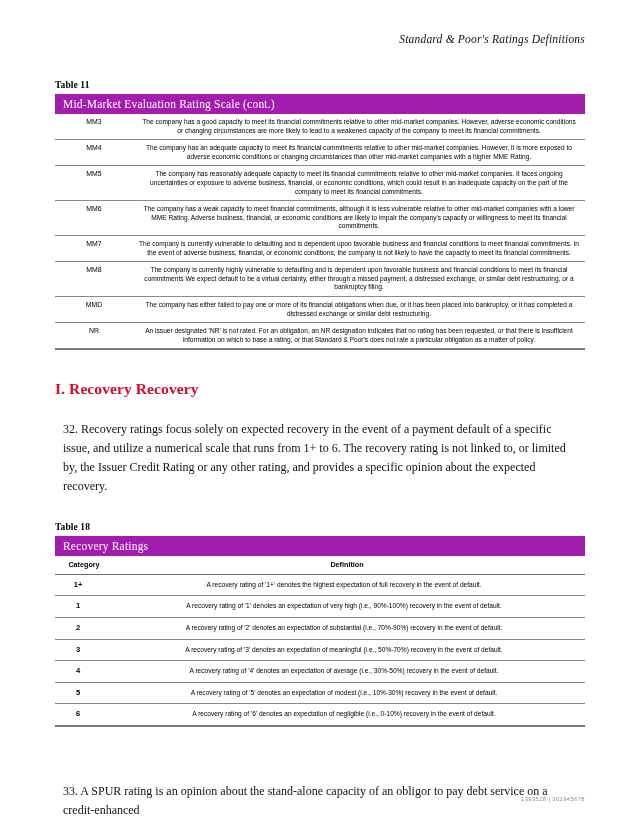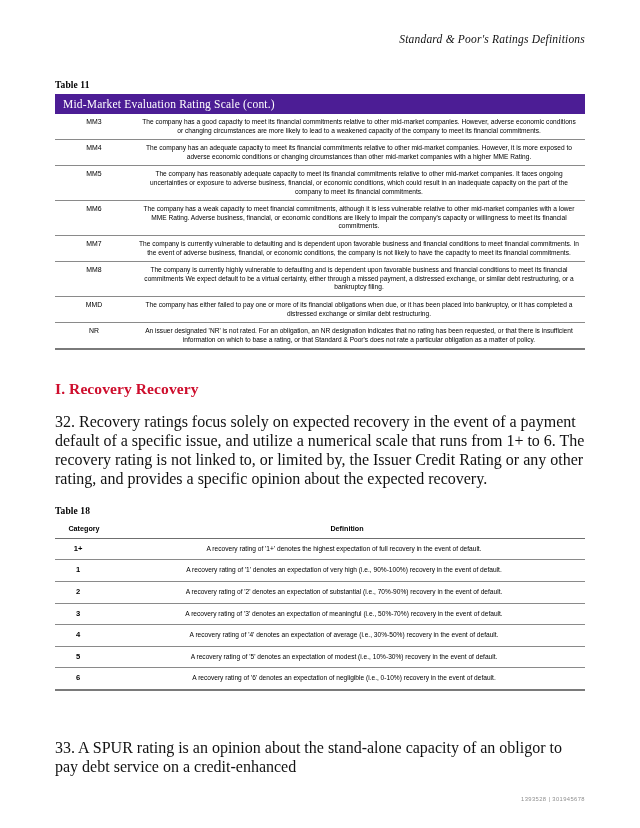--- a/index.html
+++ b/index.html
@@ -46,21 +46,21 @@
   .table-block { width: 530px; }
   .table-caption {
     font-family: "Liberation Serif", "DejaVu Serif", serif;
     font-weight: bold;
     font-size: 9.5px;
     color: #000;
     margin-bottom: 4px;
     letter-spacing: 0.1px;
   }
   .table-title-bar {
-    background: #4c1d95;
+    background: #a21caf;
     color: #ffffff;
     font-family: "Liberation Serif", "DejaVu Serif", serif;
     font-size: 11.5px;
     line-height: 18px;
     height: 18px;
     padding: 1px 0 1px 8px;
     letter-spacing: 0.2px;
     white-space: nowrap;
     overflow: hidden;
   }
@@ -137,23 +137,23 @@
   h2.section-heading {
     color: #CE0E2D;
     font-family: "Liberation Serif", "DejaVu Serif", serif;
     font-weight: bold;
     font-size: 15.5px;
     margin: 0;
     letter-spacing: 0.1px;
   }
   p.body-para {
     font-family: "Liberation Serif", "DejaVu Serif", serif;
-    font-size: 16px;
+    font-size: 12px;
     line-height: 19px;
-    margin: 0;
+    margin: 8px;
     color: #111111;
     text-align: left;
   }
 
   .sp-after-table11 { height: 30px; }
   .sp-after-heading1 { height: 14px; }
   .sp-after-para1 { height: 18px; }
   .sp-after-table12 { height: 34px; }
   .sp-after-heading2 { height: 13px; }
 
@@ -241,20 +241,21 @@
     <h2 class="section-heading">I. Recovery Recovery</h2>
 
     <div class="sp-after-heading1"></div>
 
     <p class="body-para">32. Recovery ratings focus solely on expected recovery in the event of a payment default of a specific issue, and utilize a numerical scale that runs from 1+ to 6. The recovery rating is not linked to, or limited by, the Issuer Credit Rating or any other rating, and provides a specific opinion about the expected recovery.</p>
 
     <div class="sp-after-para1"></div>
 
     <div class="table-block">
       <div class="table-caption">Table 18</div>
+      <div class="table-title-bar">Recovery Ratings</div>
       <table class="doc-table t12">
         <thead>
           <tr>
             <th class="th-cat" style="width:46px">Category</th>
             <th class="th-def">Definition</th>
           </tr>
         </thead>
         <tbody>
           <tr class="data-row">
             <td class="col-cat">1+</td>

